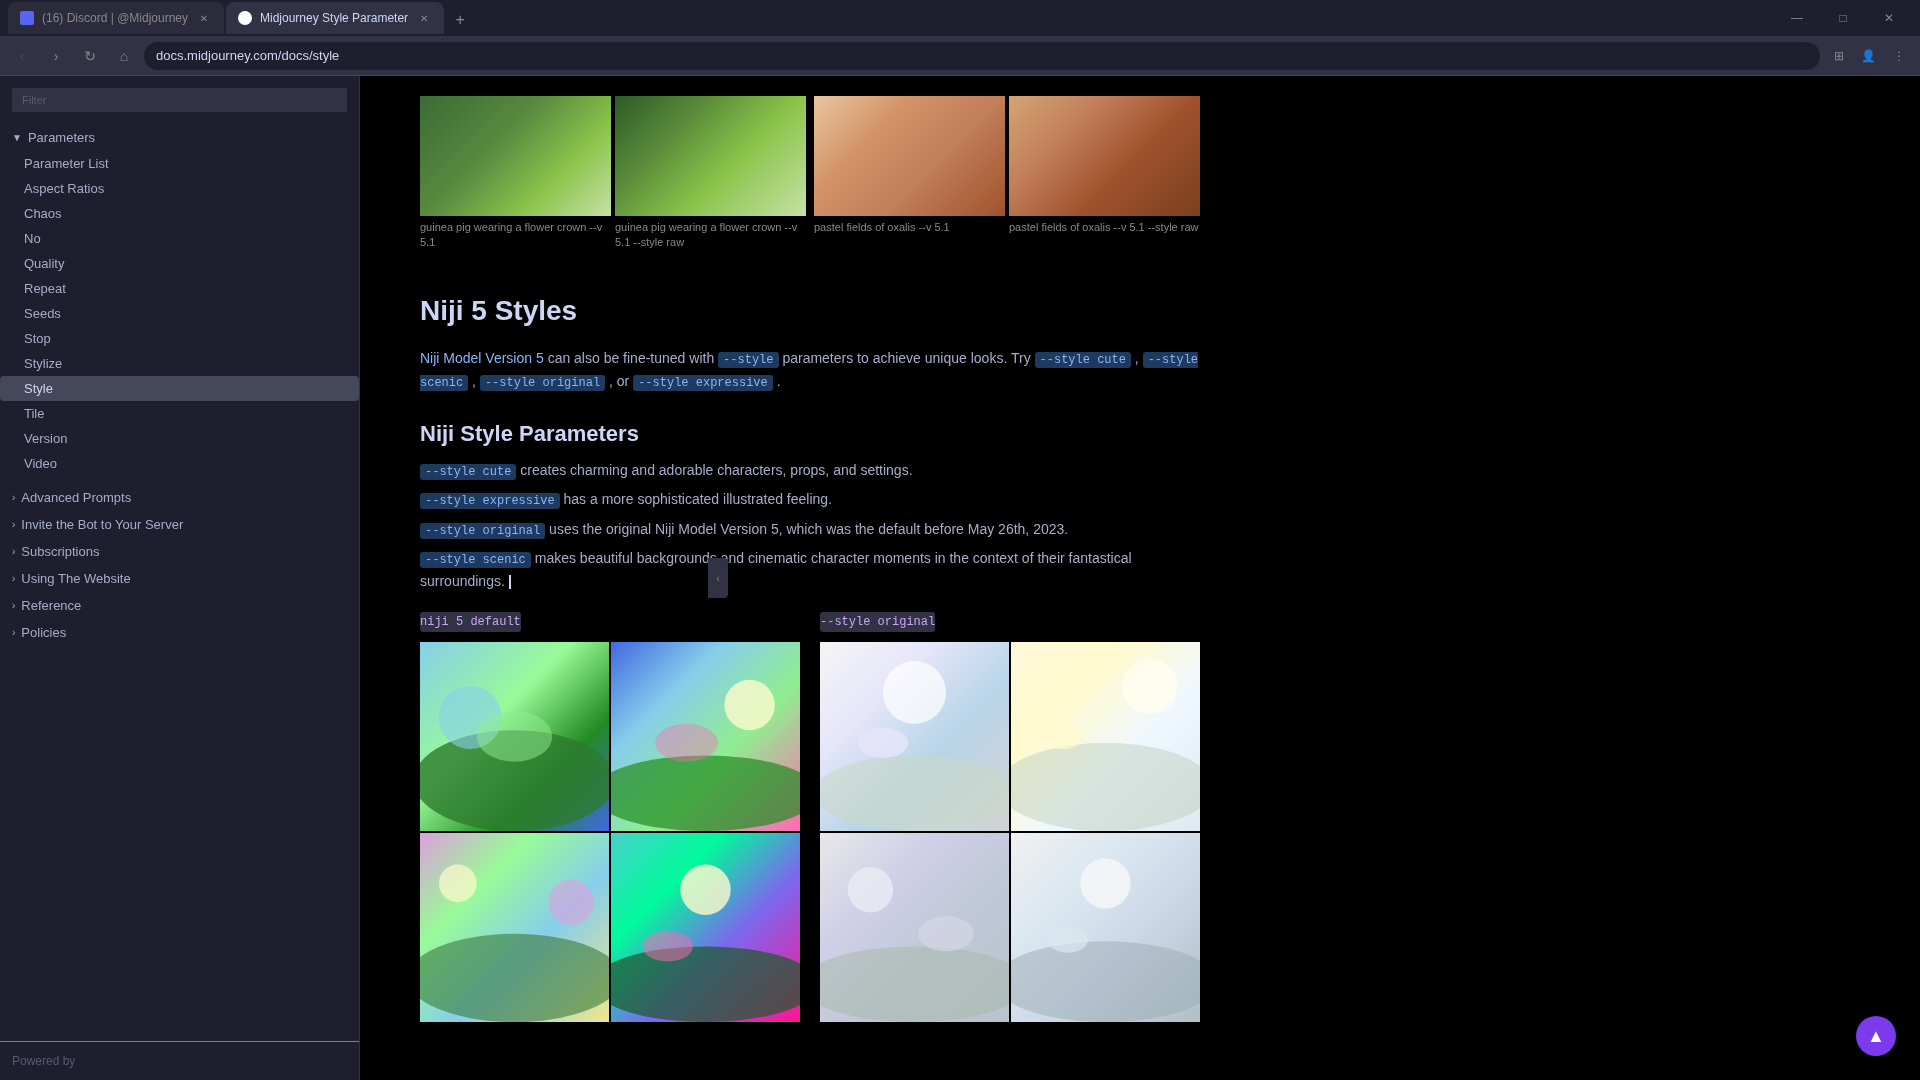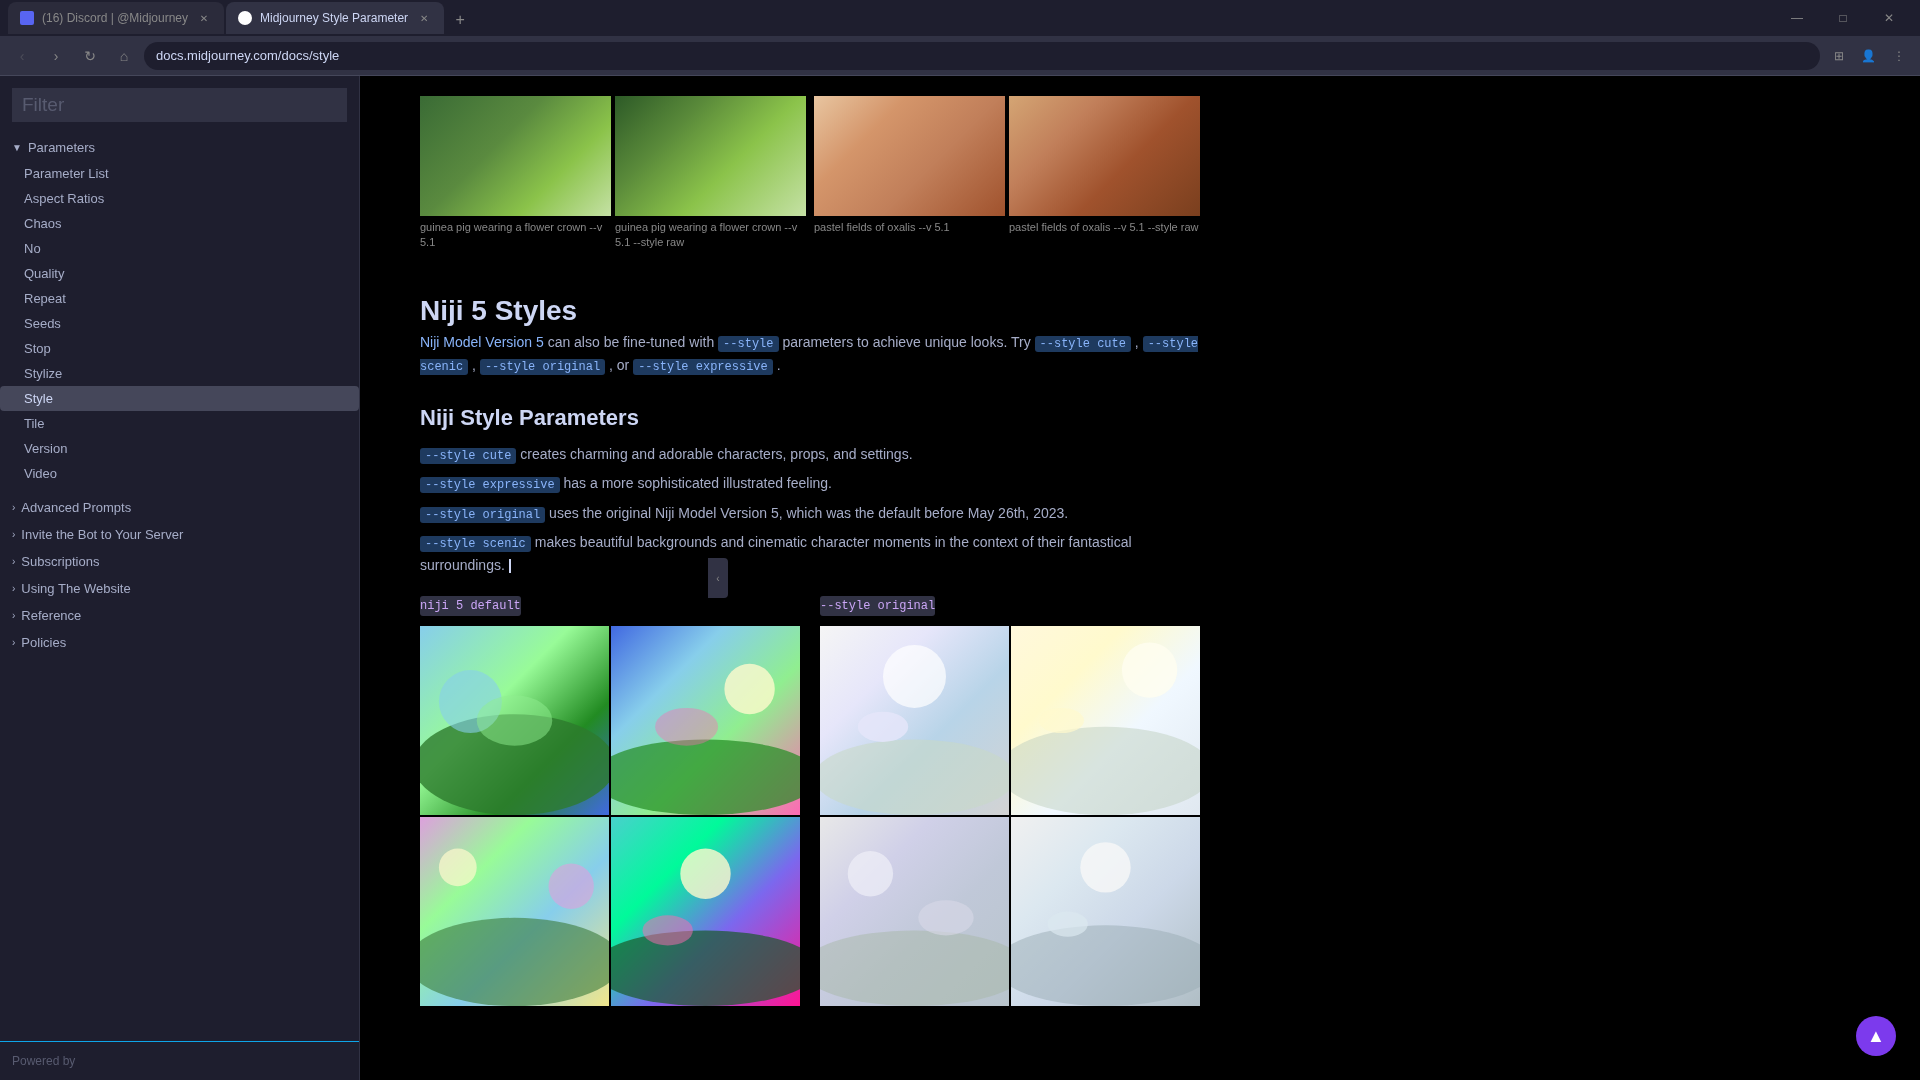--- a/index.html
+++ b/index.html
@@ -23,21 +23,21 @@
     .url-bar { flex: 1; background: #1e1e2e; border-radius: 20px; height: 28px; display: flex; align-items: center; padding: 0 12px; font-size: 13px; color: #cdd6f4; }
     .nav-actions { display: flex; gap: 4px; align-items: center; }
     .nav-action-btn { width: 26px; height: 26px; border-radius: 4px; display: flex; align-items: center; justify-content: center; cursor: pointer; font-size: 12px; color: #888; }
 
     
     .main-container { display: flex; flex: 1; overflow: hidden; }
 
     
     .sidebar { width: 360px; background: #1e1e2e; flex-shrink: 0; display: flex; flex-direction: column; border-right: 1px solid #313244; overflow: hidden; }
     .sidebar-filter { padding: 12px; }
-    .filter-input { width: 100%; background: #313244; border: none; border-radius: 0; padding: 6px 10px; color: #ffffff; font-size: 19px; outline: none; }
+    .filter-input { width: 100%; background: #313244; border: none; border-radius: 0; padding: 6px 10px; color: #ffffff; font-size: 11px; outline: none; }
     .filter-input::placeholder { color: #585b70; }
 
     .sidebar-content { overflow-y: auto; flex: 1; padding-bottom: 20px; }
     .sidebar-content::-webkit-scrollbar { width: 4px; }
     .sidebar-content::-webkit-scrollbar-track { background: transparent; }
     .sidebar-content::-webkit-scrollbar-thumb { background: #45475a; border-radius: 2px; }
 
     .sidebar-section-header { display: flex; align-items: center; padding: 6px 12px; color: #a6adc8; font-size: 13px; font-weight: 500; cursor: pointer; }
     .sidebar-section-header .chevron { margin-right: 6px; font-size: 10px; transition: transform 0.2s; }
     .sidebar-item { padding: 5px 12px 5px 24px; color: #a6adc8; font-size: 13px; cursor: pointer; border-radius: 4px; }
@@ -59,21 +59,21 @@
     
     .image-strip { display: flex; gap: 0; margin-bottom: 40px; }
     .image-strip-item { flex: 1; }
     .image-strip-item .img-placeholder { height: 130px; background: linear-gradient(135deg, #2d5a27 0%, #4a7c59 30%, #7ab648 60%, #c8e6a0 100%); }
     .image-strip-item:nth-child(2) .img-placeholder { background: linear-gradient(135deg, #2d5a27 0%, #5a8a3a 30%, #8bc34a 60%, #c5e1a5 100%); }
     .image-strip-item:nth-child(3) .img-placeholder { background: linear-gradient(135deg, #e8c5a0 0%, #d4956a 30%, #c17f5a 60%, #a0522d 100%); }
     .image-strip-item:nth-child(4) .img-placeholder { background: linear-gradient(135deg, #e8c5a0 0%, #d4956a 30%, #c17f5a 60%, #8b4513 100%); }
     .image-caption { font-size: 11px; color: #888; padding: 4px 0; line-height: 1.4; }
 
     
-    .section-title { font-size: 28px; font-weight: 700; color: #cdd6f4; margin-bottom: 4px; }
+    .section-title { font-size: 28px; font-weight: 700; color: #cdd6f4; margin-bottom: 20px; }
     .section-subtitle { font-size: 22px; font-weight: 600; color: #cdd6f4; margin: 28px 0 12px 0; }
 
     
     .body-text { color: #a6adc8; line-height: 1.6; margin-bottom: 12px; }
     .inline-code { background: #313244; color: #cba6f7; padding: 1px 5px; border-radius: 3px; font-family: 'Courier New', monospace; font-size: 12px; }
     .inline-code.blue { color: #89b4fa; background: #1e3a5f; }
     .link-text { color: #89b4fa; text-decoration: none; }
 
     
     .param-list { margin-bottom: 16px; }

